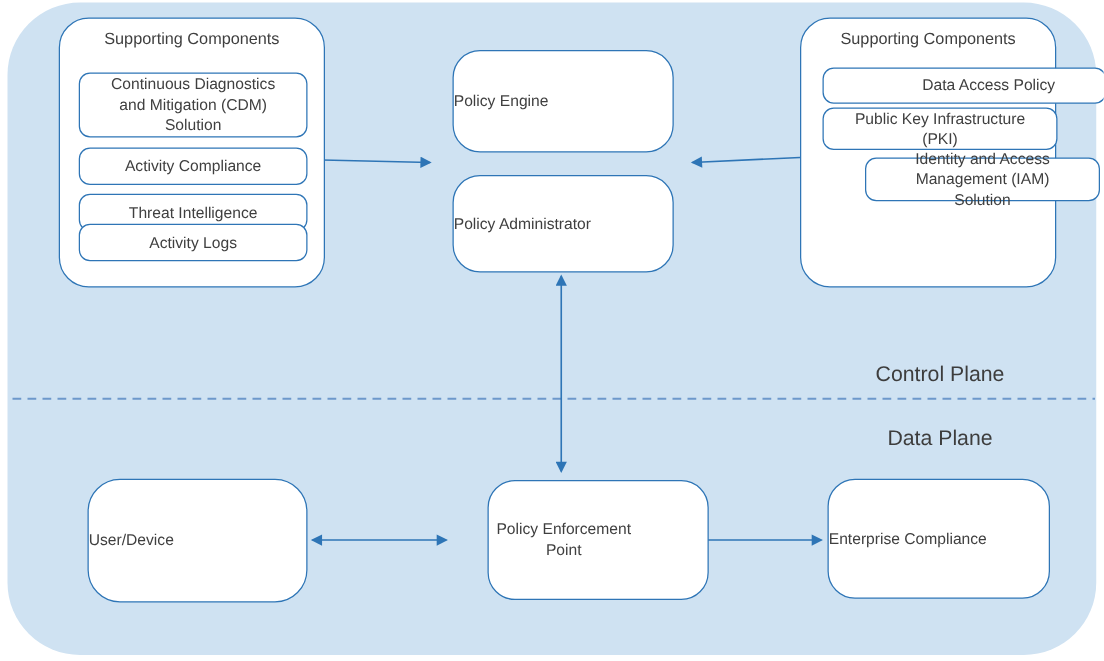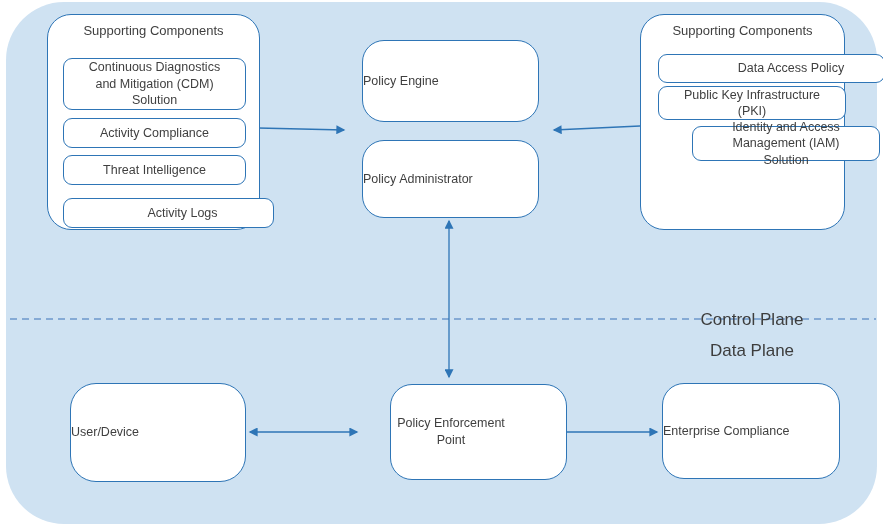--- a/index.html
+++ b/index.html
@@ -75,21 +75,21 @@
     <div class="group-title">Supporting Components</div>
     <div class="item" style="left:15px;top:43px;width:181px;height:50px;">
       <span style="max-width:145px;">Continuous Diagnostics and Mitigation (CDM) Solution</span>
     </div>
     <div class="item" style="left:15px;top:103px;width:181px;height:28px;">
       <span>Activity Compliance</span>
     </div>
     <div class="item" style="left:15px;top:140px;width:181px;height:28px;">
       <span>Threat Intelligence</span>
     </div>
-    <div class="item" style="left:15px;top:183px;width:181px;height:28px;padding-left:28px;">
+    <div class="item" style="left:15px;top:164px;width:181px;height:28px;">
       <span>Activity Logs</span>
     </div>
   </div>
 
   <div class="group" style="left:640px;top:14px;width:203px;height:214px;">
     <div class="group-title">Supporting Components</div>
     <div class="item" style="left:17px;top:39px;width:186px;height:27px;padding-left:39px;">
       <span>Data Access Policy</span>
     </div>
     <div class="item" style="left:17px;top:71px;width:186px;height:32px;">
@@ -110,16 +110,16 @@
     <span style="max-width:120px;">Policy Enforcement Point</span>
   </div>
 
   <div class="node big" style="left:70px;top:383px;width:174px;height:97px;border-radius:26px;">
     <span>User/Device</span>
   </div>
   <div class="node big" style="left:662px;top:383px;width:176px;height:94px;">
     <span>Enterprise Compliance</span>
   </div>
 
-  <div class="plane-label" style="left:672px;top:290px;margin-top:20px;">Control Plane</div>
+  <div class="plane-label" style="left:672px;top:290px;">Control Plane</div>
   <div class="plane-label" style="left:672px;top:341px;">Data Plane</div>
 
 </div>
 
 </body></html>

